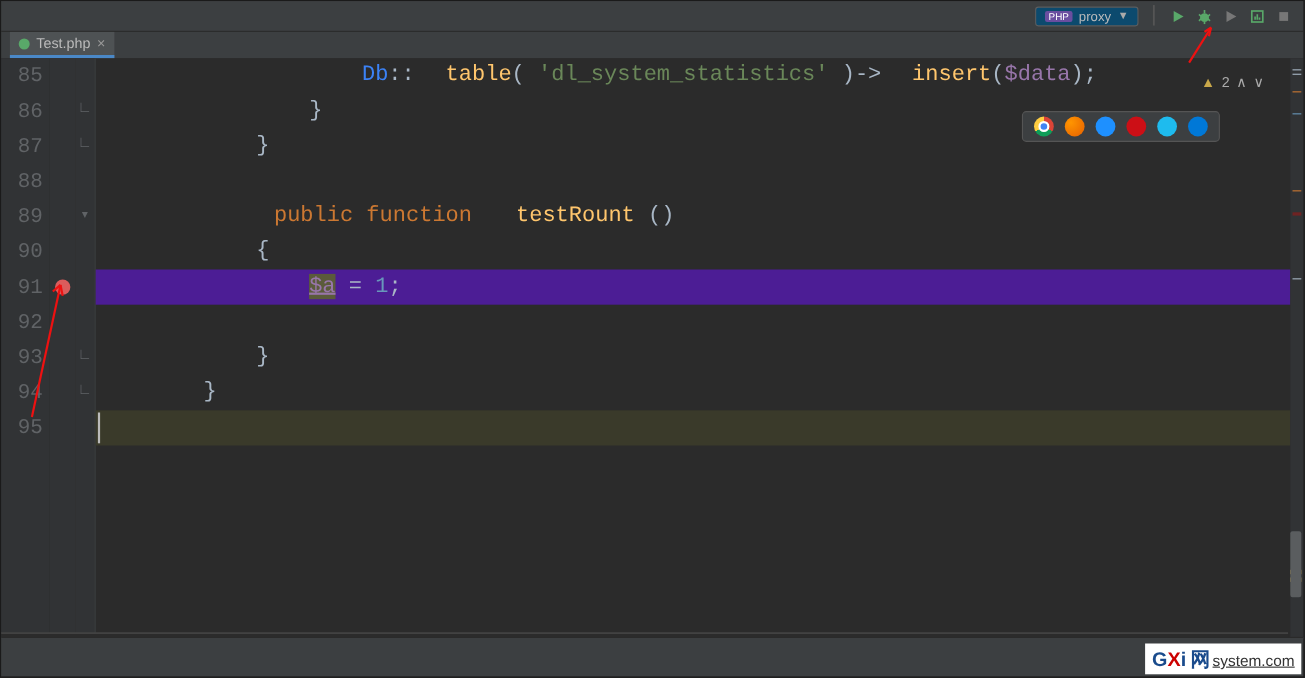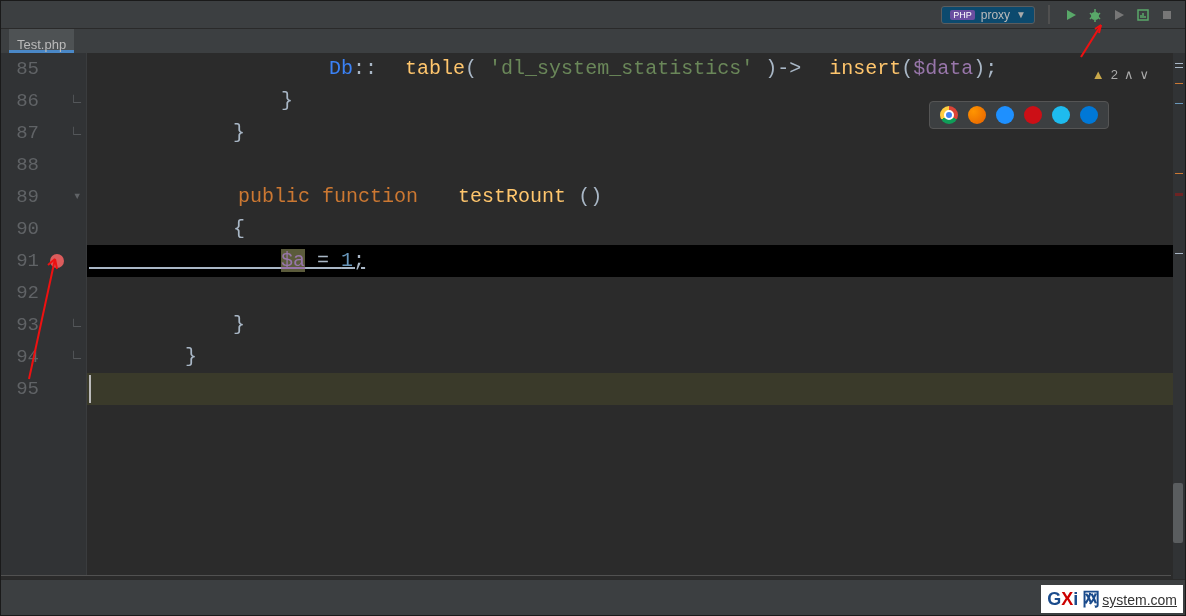--- a/index.html
+++ b/index.html
@@ -46,21 +46,20 @@
   }
   .tab {
     display: flex; align-items: center; gap: 6px;
     padding: 2px 8px;
     font-size: 13px;
     color: #bbb;
     font-family: sans-serif;
     border-bottom: 3px solid #4a88c7;
     background: #4e5254;
     height: 24px;
-    flex-direction: column;
   }
   .tab .dot { width:10px; height:10px; border-radius:50%; background:#59a869; display:inline-block; }
   .tab .close { color:#999; font-size:13px; cursor:pointer; }
   .editor-wrap {
     position: relative;
     height: 528px;
     display: flex;
     background: #2b2b2b;
   }
   .gutter {
@@ -77,21 +76,21 @@
   .bp-dot { position:absolute; width:14px; height:14px; border-radius:50%; background:#db5c5c; left:5px; }
   .fold-col { width: 18px; background:#313335; position:relative; border-right:1px solid #3a3c3e;}
   .fold-mark { position:absolute; left:4px; color:#606366; font-size:14px; }
   .code {
     flex: 1;
     position: relative;
     font-size: 20px;
     line-height: 32px;
   }
   .code-line { height: 32px; white-space: pre; padding-left: 2px; color:#a9b7c6;}
-  .hl-bp { background:#000000;text-decoration:underline; }
+  .hl-bp { background:#4c1d95; }
   .hl-caret { background:#3a3a2a; }
   .kw { color:#cc7832; }
   .fn { color:#ffc66d;margin-left:28px; }
   .var { color:#9876aa; }
   .varhl { color:#9876aa; background:#5b5b3b; text-decoration: underline; }
   .op { color:#a9b7c6; }
   .num { color:#6897bb; }
   .str { color:#6a8759; }
   .punc { color:#a9b7c6; }
   .paren { color:#a9b7c6;}
@@ -225,21 +224,21 @@
       <span class="b-icon" style="background: radial-gradient(circle at 30% 30%,#ff9500,#e66000)"></span>
       <span class="b-icon" style="background:#1e90ff"></span>
       <span class="b-icon" style="background:#cc0f16"></span>
       <span class="b-icon" style="background:#1ebbee"></span>
       <span class="b-icon" style="background:#0078d7"></span>
     </div>
   <div class="code-line" style="position: absolute; top: 0px; left: 0px; right: 0px;"><span class="punc">                    </span><span class="static">Db</span><span class="op">::</span><span class="fn">table</span><span class="paren">( </span><span class="str">'dl_system_statistics'</span><span class="paren"> )</span><span class="arrow">-&gt;</span><span class="fn">insert</span><span class="paren">(</span><span class="var">$data</span><span class="punc">);</span></div>
       <div class="code-line" style="position: absolute; top: 32px; left: 0px; right: 0px;"><span class="punc">                }</span></div>
       <div class="code-line" style="position: absolute; top: 64px; left: 0px; right: 0px;"><span class="punc">            }</span></div>
       <div class="code-line" style="position: absolute; top: 96px; left: 0px; right: 0px;"></div>
-      <div class="code-line" style="position: absolute; top: 128px; left: 5px; right: 0px;"><span class="punc">            </span><span class="kw">public</span><span class="punc"> </span><span class="kw">function</span><span class="punc"> </span><span class="fn">testRount</span><span class="paren"> ()</span></div>
+      <div class="code-line" style="position: absolute; top: 128px; left: 16px; right: 0px;"><span class="punc">            </span><span class="kw">public</span><span class="punc"> </span><span class="kw">function</span><span class="punc"> </span><span class="fn">testRount</span><span class="paren"> ()</span></div>
       <div class="code-line" style="position: absolute; top: 160px; left: 0px; right: 0px;"><span class="punc">            {</span></div>
       <div class="code-line hl-bp" style="position: absolute; top: 192px; left: 0px; right: 0px;"><span class="punc">                </span><span class="varhl">$a</span><span class="op"> = </span><span class="num">1</span><span class="punc">;</span></div>
       <div class="code-line" style="position: absolute; top: 256px; left: 0px; right: 0px;"><span class="punc">            }</span></div>
       <div class="code-line" style="position: absolute; top: 288px; left: 0px; right: 0px;"><span class="punc">        }</span></div>
       <div class="code-line hl-caret" style="position: absolute; top: 320px; left: 0px; right: 0px;"><span class="caret-bar" style="left: 2px; top: 2px;"></span></div>
     </div>
   <div class="minimap" id="minimap">
      <div class="mm-line" style="top:10px;background:#a9b7c6"></div>
      <div class="mm-line" style="top:14px;background:#a9b7c6"></div>
      <div class="mm-line" style="top:30px;background:#cc7832"></div>

